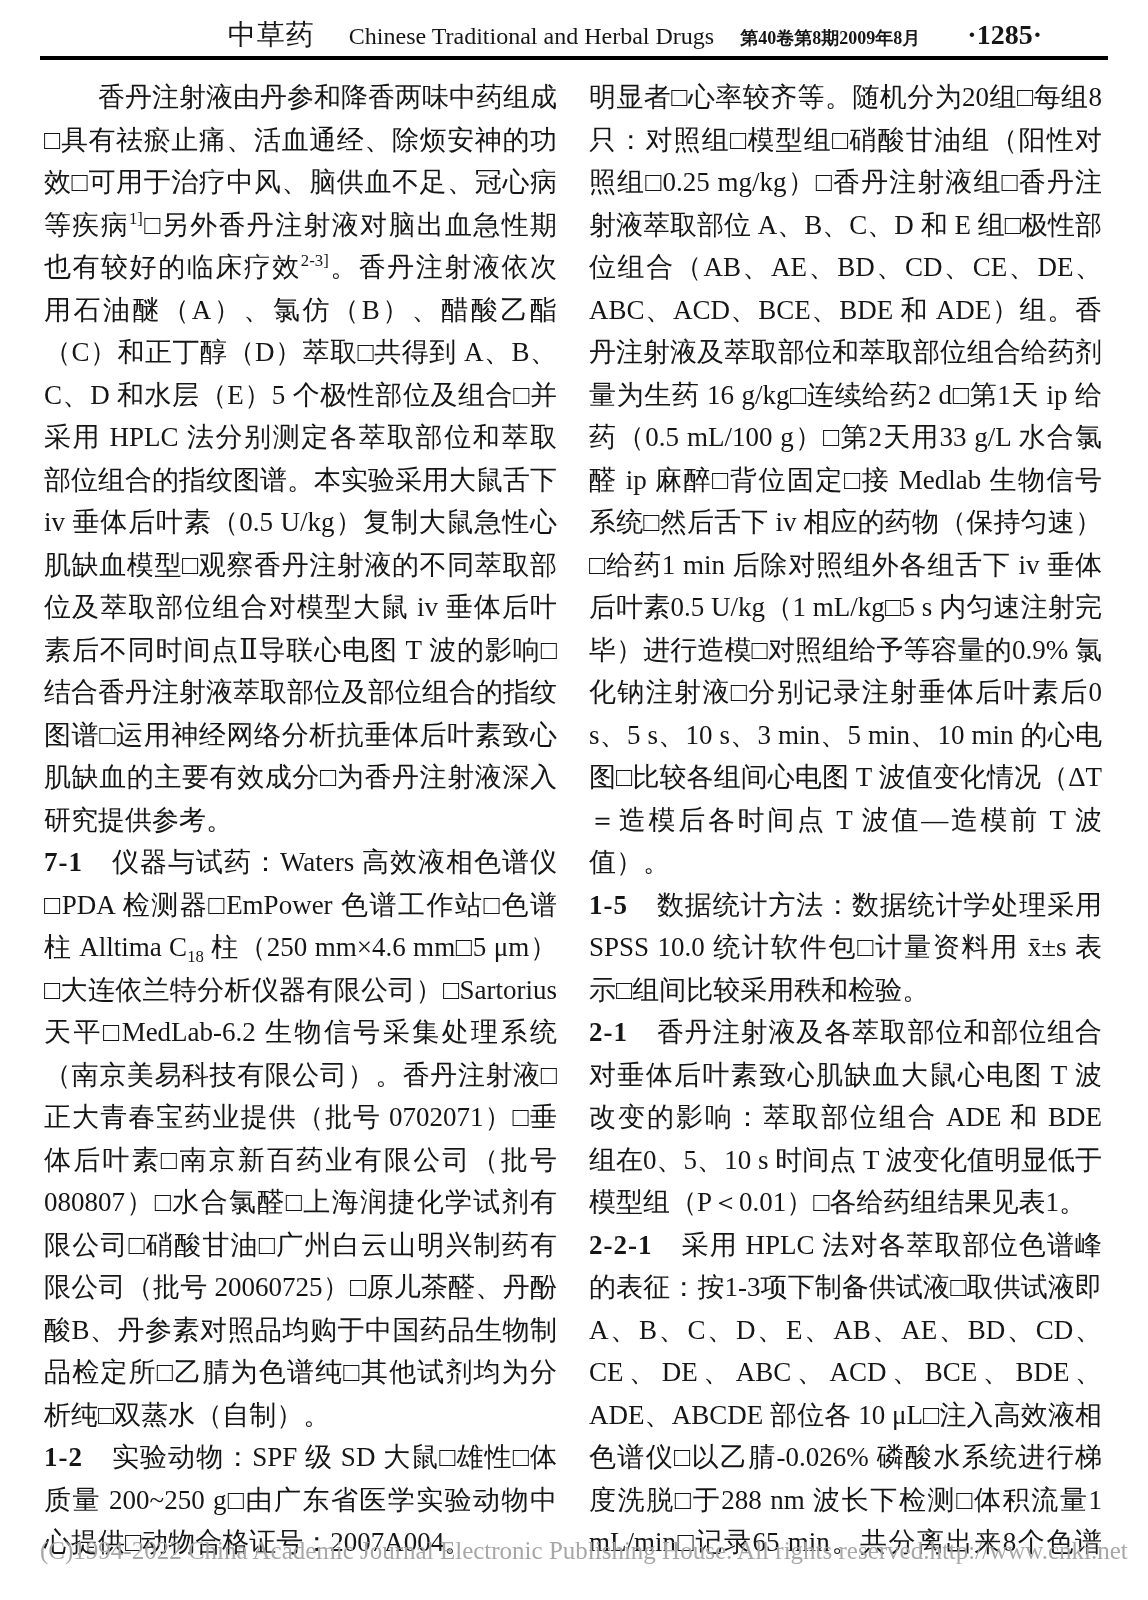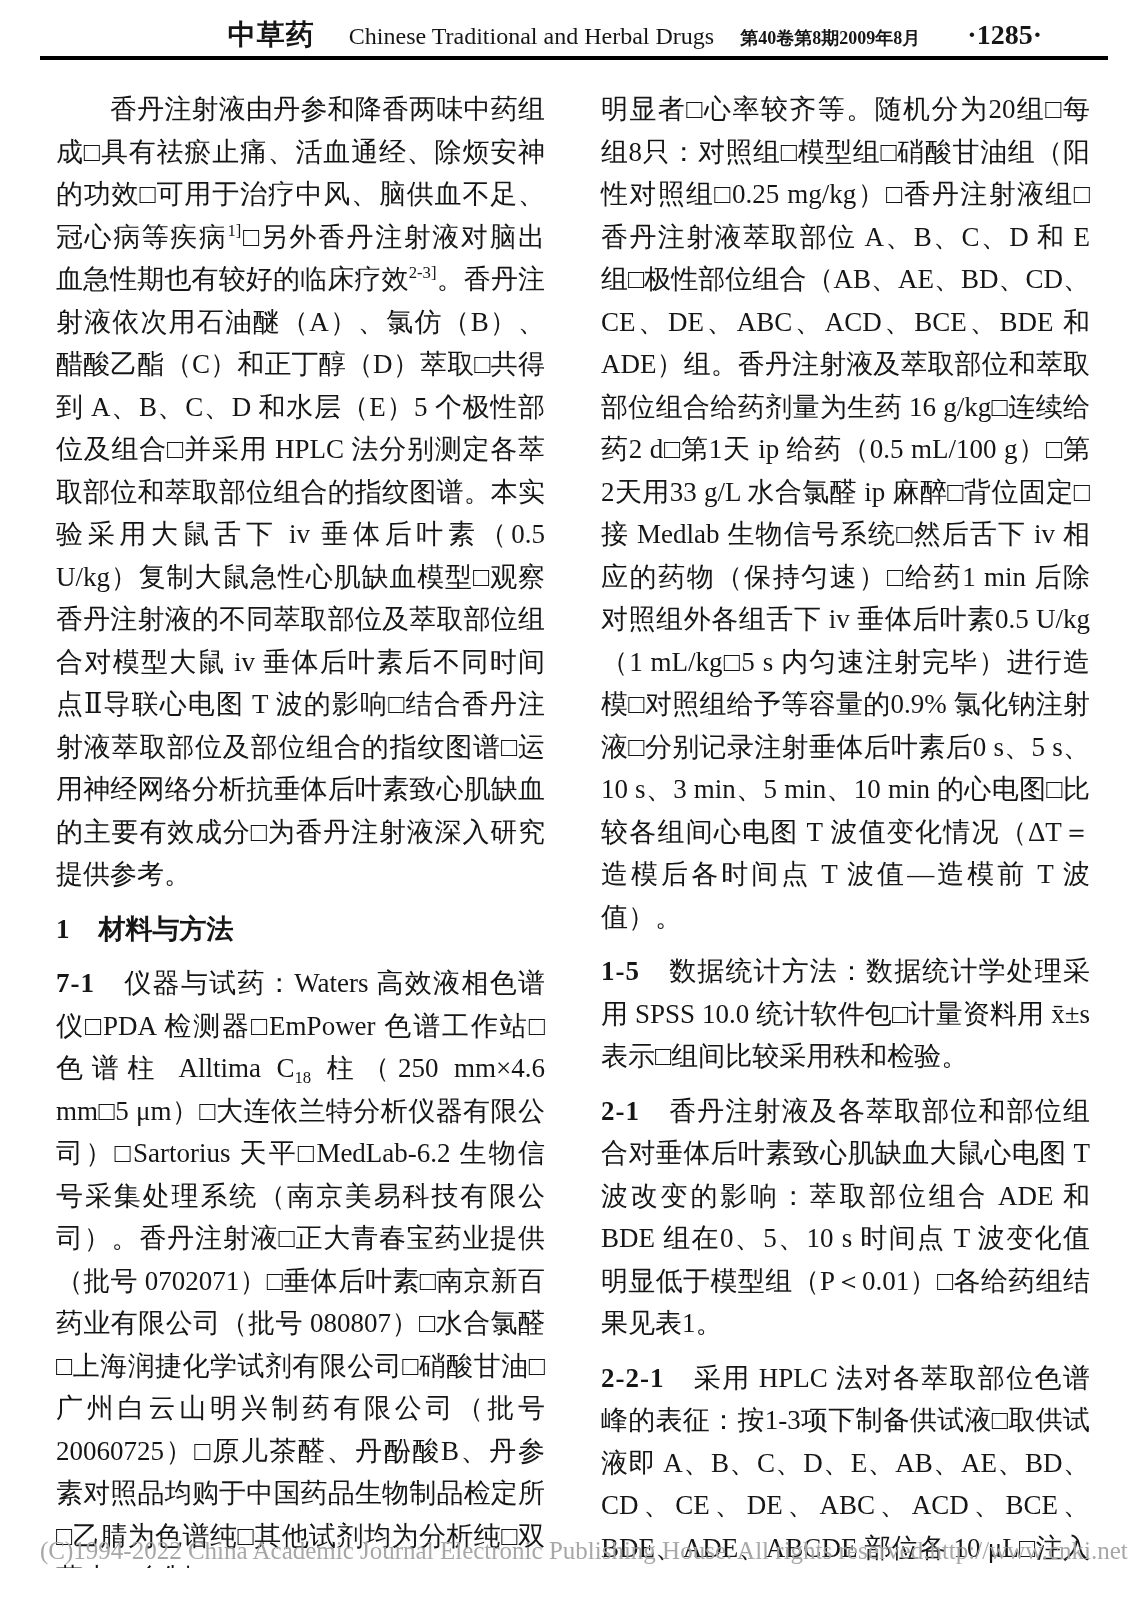--- a/index.html
+++ b/index.html
@@ -6,29 +6,29 @@
   body{
     width:1148px;height:1600px;position:relative;background:#ffffff;
     color:#161616;
     font-family:"Liberation Serif","DejaVu Serif",serif;
     overflow:hidden;
   }
   .page{position:absolute;inset:0;}
   
   .header{position:absolute;top:16px;left:44px;right:44px;height:34px;}
   .header-center{position:absolute;left:0;right:0;text-align:center;white-space:nowrap;}
-  .jcn{font-weight:bold;font-size:28px;letter-spacing:1px;text-align:right;}
+  .jcn{font-weight:normal;font-size:28px;letter-spacing:1px;text-align:right;}
   .jen{font-size:24px;margin-left:30px;}
   .jissue{font-size:18px;margin-left:22px;font-weight:bold;}
   .pageno{position:absolute;right:62px;top:3px;font-size:28px;font-weight:bold;}
   .rule{position:absolute;top:56px;left:40px;right:40px;border-top:4px solid #000;}
   
   .columns{position:absolute;top:76px;left:44px;width:1058px;height:1492px;display:flex;gap:32px;}
   .col{width:513px;height:100%;overflow:hidden;font-size:27px;line-height:42.5px;text-align:justify;text-justify:inter-ideograph;}
-  .col p{margin:12px;padding:0;}
+  .col p{margin:0;padding:0;}
   .indent{text-indent:54px;}
   .plabel{font-weight:bold;margin-right:28px;letter-spacing:1px;}
   .sec-title{font-weight:bold;}
   sup,sub{font-size:0.62em;line-height:0;}
   
   .watermark{
     position:absolute;top:1537px;left:40px;right:44px;
     display:flex;justify-content:space-between;align-items:baseline;
     color:#a7a7a7;font-size:25px;white-space:nowrap;
   }
@@ -46,21 +46,20 @@
     </div>
     <span class="pageno">·1285·</span>
   </div>
 
   <div class="rule"></div>
 
   <div class="columns">
 
     <div class="col">
       <p class="indent">香丹注射液由丹参和降香两味中药组成□具有祛瘀止痛、活血通经、除烦安神的功效□可用于治疗中风、脑供血不足、冠心病等疾病<sup>1]</sup>□另外香丹注射液对脑出血急性期也有较好的临床疗效<sup>2-3]</sup>。香丹注射液依次用石油醚（A）、氯仿（B）、醋酸乙酯（C）和正丁醇（D）萃取□共得到 A、B、C、D 和水层（E）5 个极性部位及组合□并采用 HPLC 法分别测定各萃取部位和萃取部位组合的指纹图谱。本实验采用大鼠舌下 iv 垂体后叶素（0.5 U/kg）复制大鼠急性心肌缺血模型□观察香丹注射液的不同萃取部位及萃取部位组合对模型大鼠 iv 垂体后叶素后不同时间点Ⅱ导联心电图 T 波的影响□结合香丹注射液萃取部位及部位组合的指纹图谱□运用神经网络分析抗垂体后叶素致心肌缺血的主要有效成分□为香丹注射液深入研究提供参考。</p>
-      <p><span class="plabel">1</span><span class="sec-title">材料与方法</span></p>
       <p><span class="plabel">7-1</span><span>仪器与试药：Waters 高效液相色谱仪□PDA 检测器□EmPower 色谱工作站□色谱柱 Alltima C<sub>18</sub> 柱（250 mm×4.6 mm□5 μm）□大连依兰特分析仪器有限公司）□Sartorius 天平□MedLab-6.2 生物信号采集处理系统（南京美易科技有限公司）。香丹注射液□正大青春宝药业提供（批号 0702071）□垂体后叶素□南京新百药业有限公司（批号 080807）□水合氯醛□上海润捷化学试剂有限公司□硝酸甘油□广州白云山明兴制药有限公司（批号 20060725）□原儿茶醛、丹酚酸B、丹参素对照品均购于中国药品生物制品检定所□乙腈为色谱纯□其他试剂均为分析纯□双蒸水（自制）。</span></p>
       <p><span class="plabel">1-2</span><span>实验动物：SPF 级 SD 大鼠□雄性□体质量 200~250 g□由广东省医学实验动物中心提供□动物合格证号：2007A004。</span></p>
 
     </div>
 
     <div class="col">
       <p><span>明显者□心率较齐等。随机分为20组□每组8只：对照组□模型组□硝酸甘油组（阳性对照组□0.25 mg/kg）□香丹注射液组□香丹注射液萃取部位 A、B、C、D 和 E 组□极性部位组合（AB、AE、BD、CD、CE、DE、ABC、ACD、BCE、BDE 和 ADE）组。香丹注射液及萃取部位和萃取部位组合给药剂量为生药 16 g/kg□连续给药2 d□第1天 ip 给药（0.5 mL/100 g）□第2天用33 g/L 水合氯醛 ip 麻醉□背位固定□接 Medlab 生物信号系统□然后舌下 iv 相应的药物（保持匀速）□给药1 min 后除对照组外各组舌下 iv 垂体后叶素0.5 U/kg（1 mL/kg□5 s 内匀速注射完毕）进行造模□对照组给予等容量的0.9% 氯化钠注射液□分别记录注射垂体后叶素后0 s、5 s、10 s、3 min、5 min、10 min 的心电图□比较各组间心电图 T 波值变化情况（ΔT＝造模后各时间点 T 波值—造模前 T 波值）。</span></p>
       <p><span class="plabel">1-5</span><span>数据统计方法：数据统计学处理采用 SPSS 10.0 统计软件包□计量资料用 x̄±s 表示□组间比较采用秩和检验。</span></p>
       <p><span class="plabel">2-1</span><span>香丹注射液及各萃取部位和部位组合对垂体后叶素致心肌缺血大鼠心电图 T 波改变的影响：萃取部位组合 ADE 和 BDE 组在0、5、10 s 时间点 T 波变化值明显低于模型组（P＜0.01）□各给药组结果见表1。</span></p>
       <p><span class="plabel">2-2-1</span><span>采用 HPLC 法对各萃取部位色谱峰的表征：按1-3项下制备供试液□取供试液即 A、B、C、D、E、AB、AE、BD、CD、CE、DE、ABC、ACD、BCE、BDE、ADE、ABCDE 部位各 10 μL□注入高效液相色谱仪□以乙腈-0.026% 磷酸水系统进行梯度洗脱□于288 nm 波长下检测□体积流量1 mL/min□记录65 min。共分离出来8个色谱峰（图1）□其保留时间（t）和质量浓度分别为：丹参素（4.76 min□1.766 mg/mL□1 号峰）、原儿茶醛（10.80 min□0.447 mg/mL□2 号峰）、丹酚酸 D（38.84 min□3 号峰）、迷迭香酸（44.18 min□0.317 mg/mL□4号峰）、未知（45.40 min□5 号峰）、丹酚酸 B（51.09 min□0.566 mg/mL□6 号峰）、丹酚酸 A（55.04 min□0.236 mg/mL□7 号峰）、丹酚酸 C（59.06 min□8 号峰）。</span></p>

